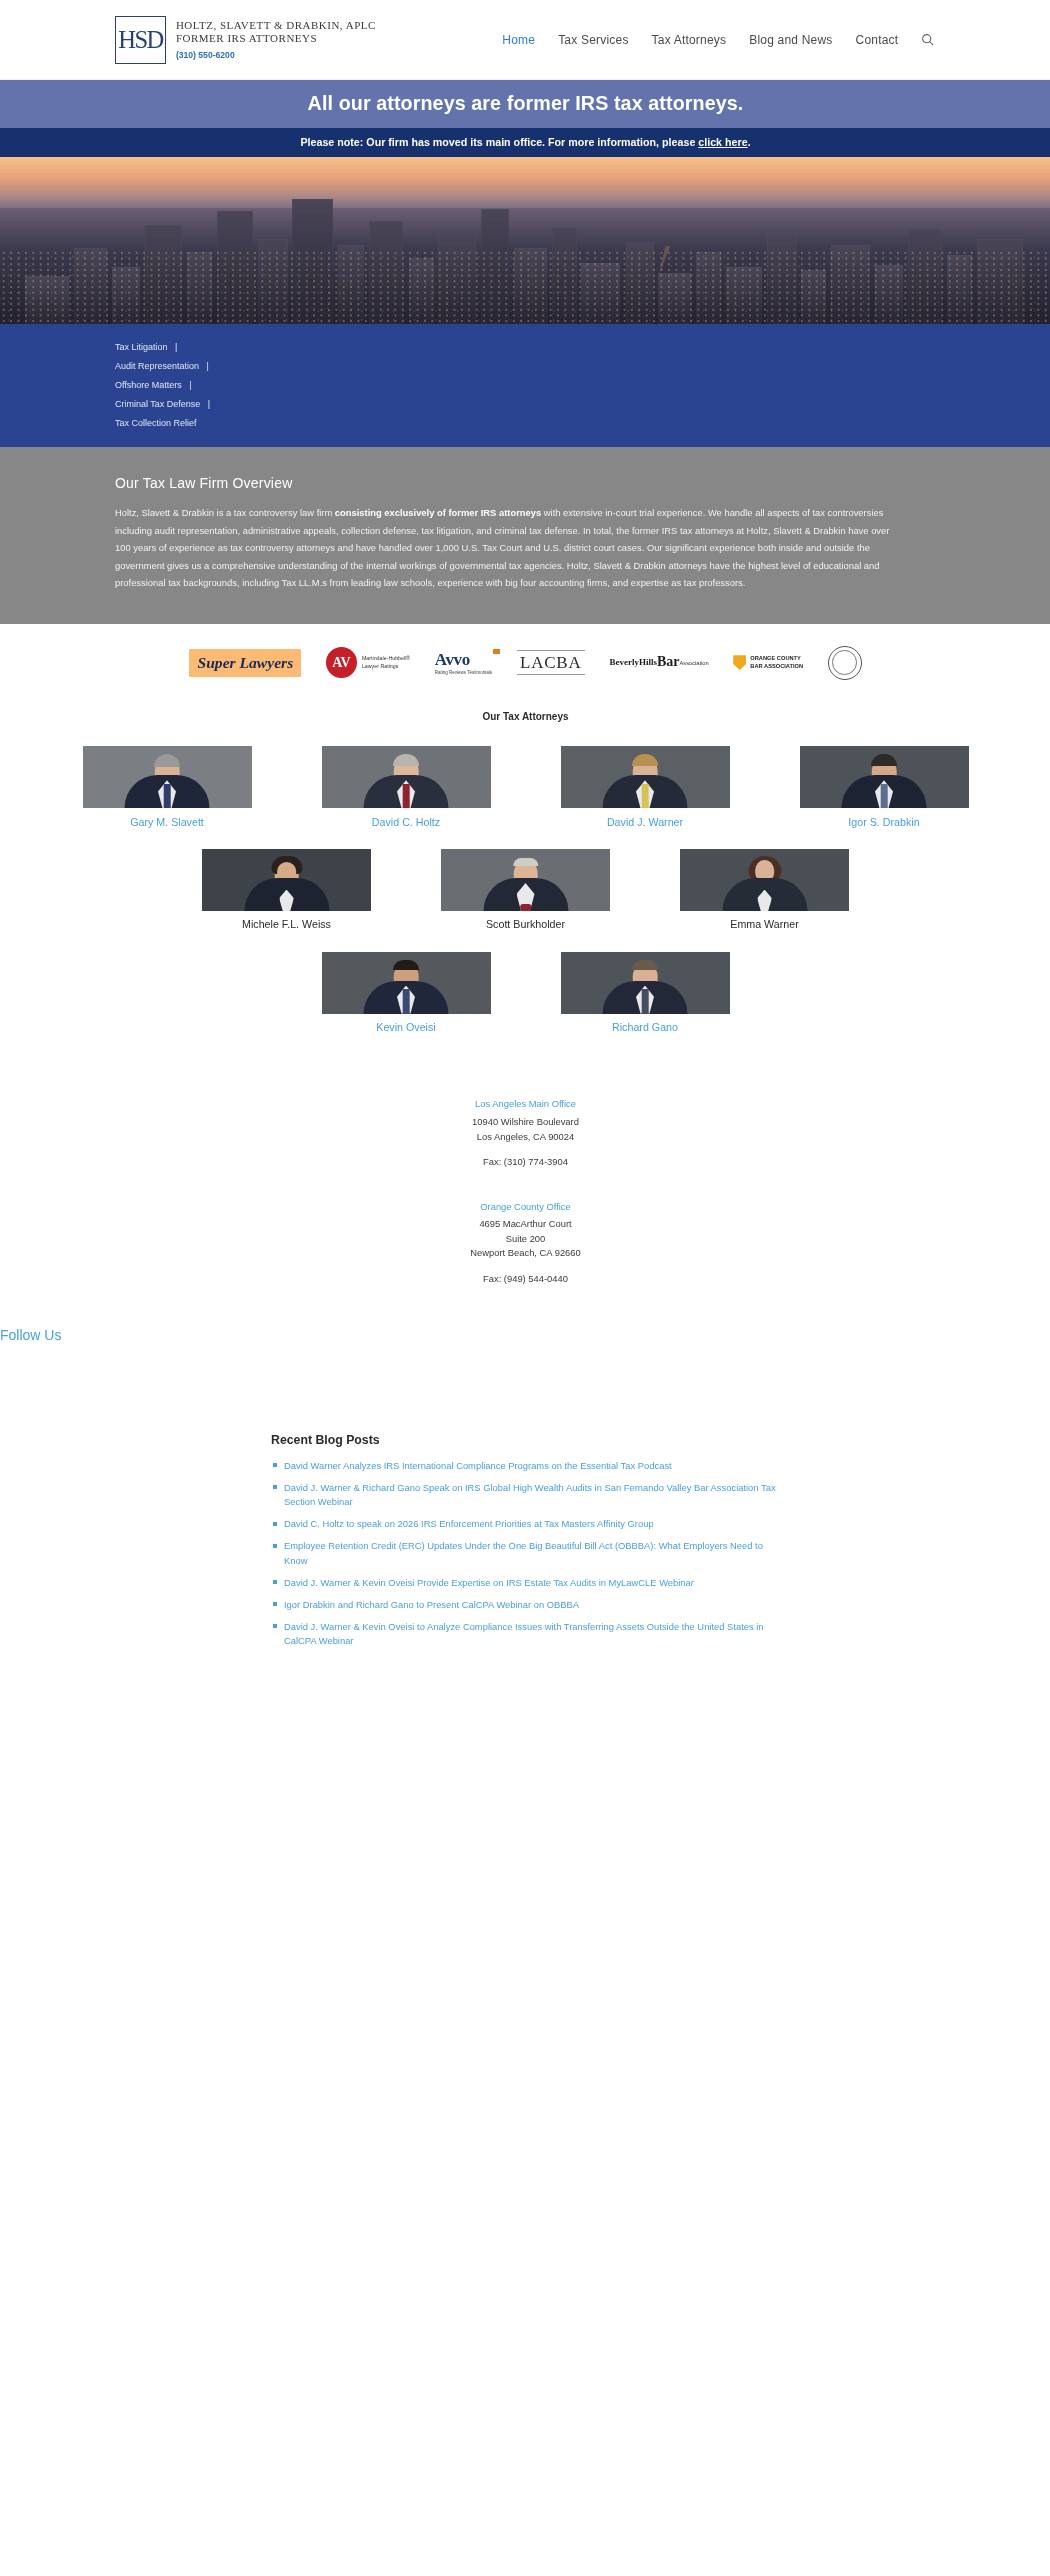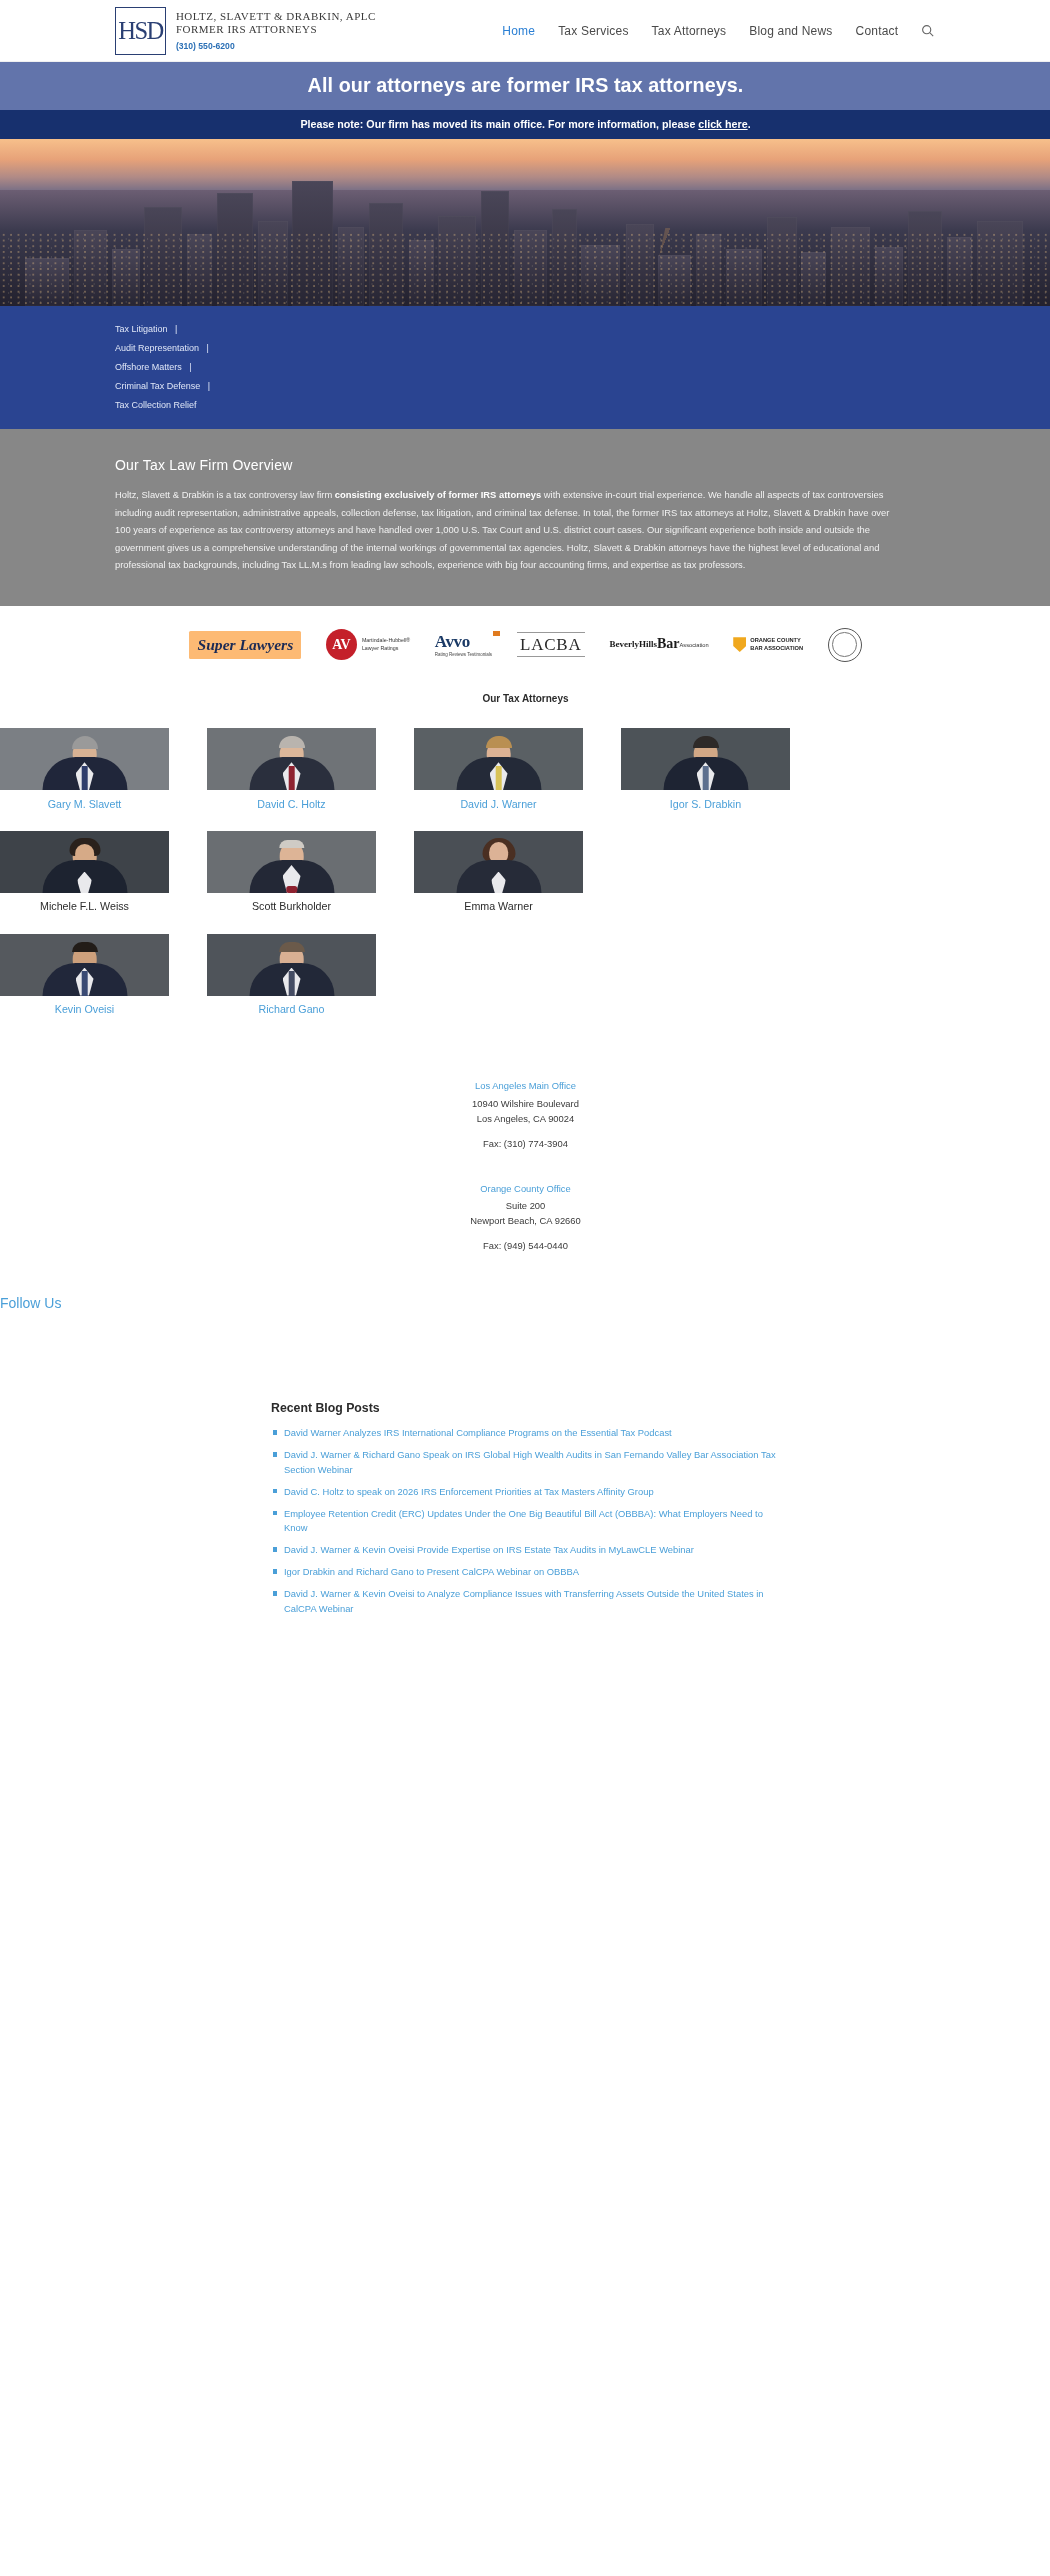--- a/index.html
+++ b/index.html
@@ -6,21 +6,21 @@
   body {
     width: 1051px;
     font-family: "Liberation Sans", sans-serif;
     background: #ffffff;
     color: #333;
     -webkit-font-smoothing: antialiased;
   }
 
   
   .header {
-    height: 62px;
+    height: 80px;
     background: #ffffff;
     display: flex;
     align-items: center;
     padding: 0 0 0 0;
     border-bottom: 0.8px solid #f0f0f0;
   }
   .logo-wrap {
     display: flex;
     align-items: center;
     margin-left: 115px;
@@ -239,22 +239,22 @@
   
   .attorneys-title {
     text-align:center;
     font-size: 10px;
     font-weight: bold;
     color: #2b2b2b;
     padding: 13px 0 24.6px;
   }
   .att-row {
     display:flex;
-    justify-content:flex-start;
-    gap: 38px;
+    justify-content:center;
+    gap: 70px;
     margin-bottom: 21.3px;
   }
   .att {
     width: 169px;
     text-align:center;
   }
   .att .photo {
     width: 169px;
     height: 62px;
     overflow:hidden;
@@ -594,20 +594,21 @@
 
 <div class="offices">
   <div class="office">
     <div class="oname">Los Angeles Main Office</div>
     <div class="line">10940 Wilshire Boulevard</div>
     <div class="line">Los Angeles, CA 90024</div>
     <div class="fax">Fax: (310) 774-3904</div>
   </div>
   <div class="office">
     <div class="oname">Orange County Office</div>
+    <div class="line">4695 MacArthur Court</div>
     <div class="line">Suite 200</div>
     <div class="line">Newport Beach, CA 92660</div>
     <div class="fax">Fax: (949) 544-0440</div>
   </div>
 </div>
 
 <div class="follow">Follow Us</div>
 
 <div class="blog">
   <h3>Recent Blog Posts</h3>

